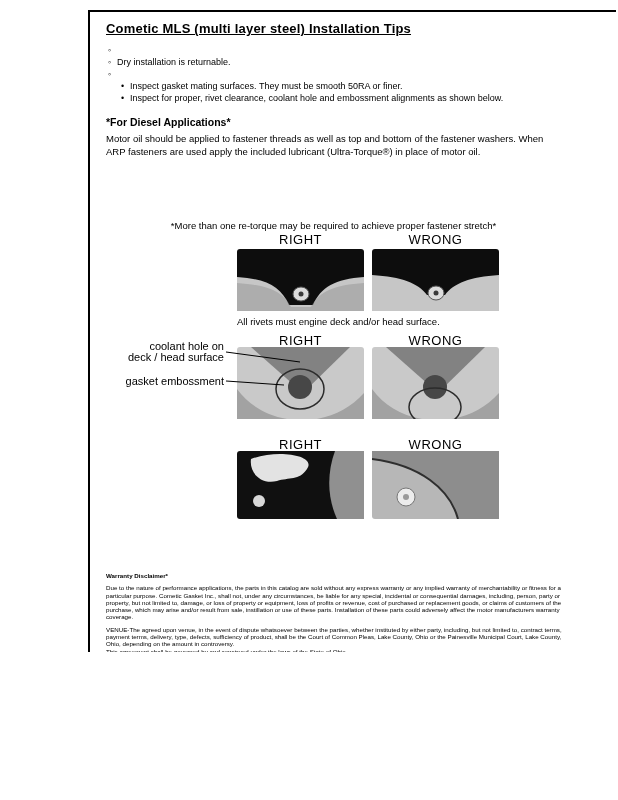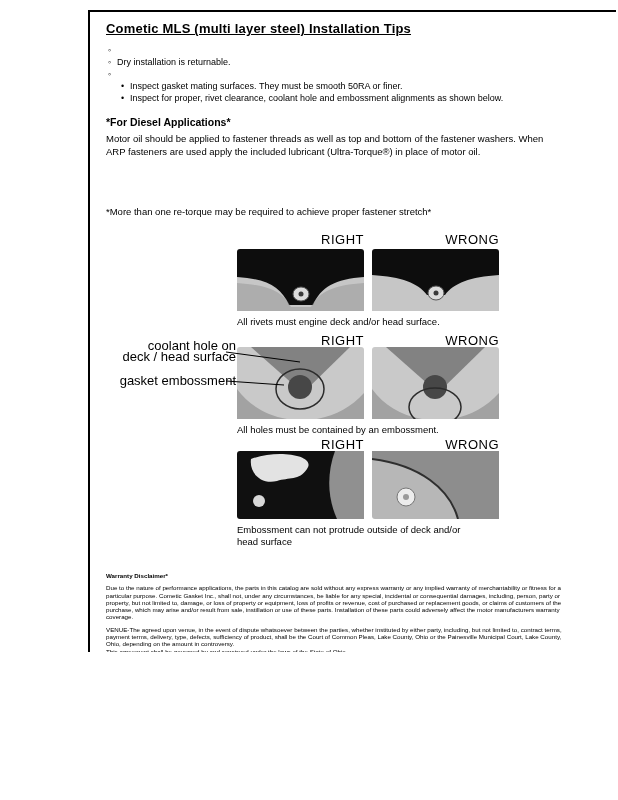--- a/index.html
+++ b/index.html
@@ -17,28 +17,28 @@
 
   .bullets { position:absolute; left:108px; top:44px; width:492px; font-size:9px; line-height:12px; }
   .bullet-row { display:flex; }
   .bullet-row .marker { width:9px; flex:0 0 9px; }
   .bullet-row.sub { margin-left:13px; }
 
   .diesel-heading { position:absolute; left:106px; top:116px; font-size:10.5px; font-weight:bold; }
   .diesel-para { position:absolute; left:106px; width:455px; font-size:9.5px; line-height:12.5px; }
   .p1 { top:133px; }
   .p2 { top:167px; }
-  .p3 { top:206px; }
+  .p3 { top:220px;text-align:center; }
 
   .diagrams { position:absolute; left:88px; top:228px; width:530px; height:342px; }
-  .dg-label { position:absolute; width:127px; text-align:right; font-size:13px; letter-spacing:0.5px; }
+  .dg-label { position:absolute; width:127px; text-align:center; font-size:13px; letter-spacing:0.5px; }
   .dg-img { position:absolute; width:127px; }
   .dg-img svg { display:block; }
   .dg-caption { position:absolute; font-size:9.5px; line-height:11.5px; }
-  .dg-ann { position:absolute; left:26px; width:122px; text-align:right; font-size:13px;
+  .dg-ann { position:absolute; left:14px; width:122px; text-align:right; font-size:11px;
             line-height:10.5px; white-space:pre-line; }
   .pointer-lines { position:absolute; left:0; top:0; pointer-events:none; }
 
   .disclaimer { position:absolute; left:106px; top:572px; width:464px; font-size:6.2px; line-height:7.3px; }
   .disclaimer h4 { font-size:6.2px; font-weight:bold; margin-bottom:5px; }
   .disclaimer p { margin-bottom:5px; white-space:pre-line; }
 
   .footer-code { position:absolute; left:393px; top:762px; font-size:12px; letter-spacing:0.3px; }
 </style>
 </head>
@@ -121,21 +121,20 @@
     <div class="dg-img" style="left:284px; top:119px;">
       <svg width="127" height="72" viewBox="0 0 127 72">
         <rect width="127" height="72" rx="3" fill="#c9c9c9"></rect>
         <path d="M0,42 C12,58 28,68 50,72 L0,72 Z" fill="#a2a2a2"></path>
         <path d="M127,46 C114,60 100,68 80,72 L127,72 Z" fill="#a2a2a2"></path>
         <path d="M14,0 L113,0 L66,46 Z" fill="#828282"></path>
         <circle cx="63" cy="40" r="12" fill="#474747"></circle>
         <ellipse cx="63" cy="60" rx="26" ry="19" fill="none" stroke="#2b2b2b" stroke-width="1.5"></ellipse>
       </svg>
     </div>
-    <div class="dg-caption" style="left:149px; top:196px; width:260px;">All holes must be contained by an embossment.</div>
 
     <div class="dg-label" style="left:149px; top:209px;">RIGHT</div>
     <div class="dg-label" style="left:284px; top:209px;">WRONG</div>
 
     <div class="dg-img" style="left:149px; top:223px;">
       <svg width="127" height="68" viewBox="0 0 127 68">
         <rect width="127" height="68" rx="3" fill="#101010"></rect>
         <path d="M14,8 C40,-2 80,4 70,18 C62,30 52,26 40,30 C24,34 12,22 14,8 Z" fill="#e3e3e3"></path>
         <circle cx="22" cy="50" r="6" fill="#d8d8d8"></circle>
         <path d="M98,0 C90,22 90,46 100,68 L127,68 L127,0 Z" fill="#909090"></path>
@@ -143,21 +142,20 @@
     </div>
     <div class="dg-img" style="left:284px; top:223px;">
       <svg width="127" height="68" viewBox="0 0 127 68">
         <rect width="127" height="68" rx="3" fill="#b7b7b7"></rect>
         <path d="M0,0 L127,0 L127,68 L86,68 C78,38 48,14 0,8 Z" fill="#8d8d8d"></path>
         <path d="M0,8 C48,14 78,38 86,68" stroke="#2e2e2e" stroke-width="2" fill="none"></path>
         <circle cx="34" cy="46" r="9" fill="#ececec" stroke="#777" stroke-width="1"></circle>
         <circle cx="34" cy="46" r="3" fill="#9a9a9a"></circle>
       </svg>
     </div>
-    <div class="dg-caption" style="left:149px; top:296px; width:225px;">Embossment can not protrude outside of deck and/or head surface</div>
 
     <svg class="pointer-lines" width="530" height="342" viewBox="0 0 530 342">
       <line x1="138" y1="124" x2="212" y2="134" stroke="#000" stroke-width="1"></line>
       <line x1="138" y1="153" x2="196" y2="157" stroke="#000" stroke-width="1"></line>
     </svg>
   </div>
 
   <div class="disclaimer">
     <h4>Warranty Disclaimer*</h4>
     <p>Due to the nature of performance applications, the parts in this catalog are sold without any express warranty or any implied warranty of merchantability or fitness for a particular purpose.  Cometic Gasket Inc., shall not, under any circumstances, be liable for any special, incidental or consequential damages, including, person, party or property, but not limited to, damage, or loss of property or equipment, loss of profits or revenue, cost of purchased or replacement goods, or claims of customers of the purchase, which may arise and/or result from sale, instillation or use of these parts.  Installation of these parts could adversely affect the motor manufacturers warranty coverage.</p>

